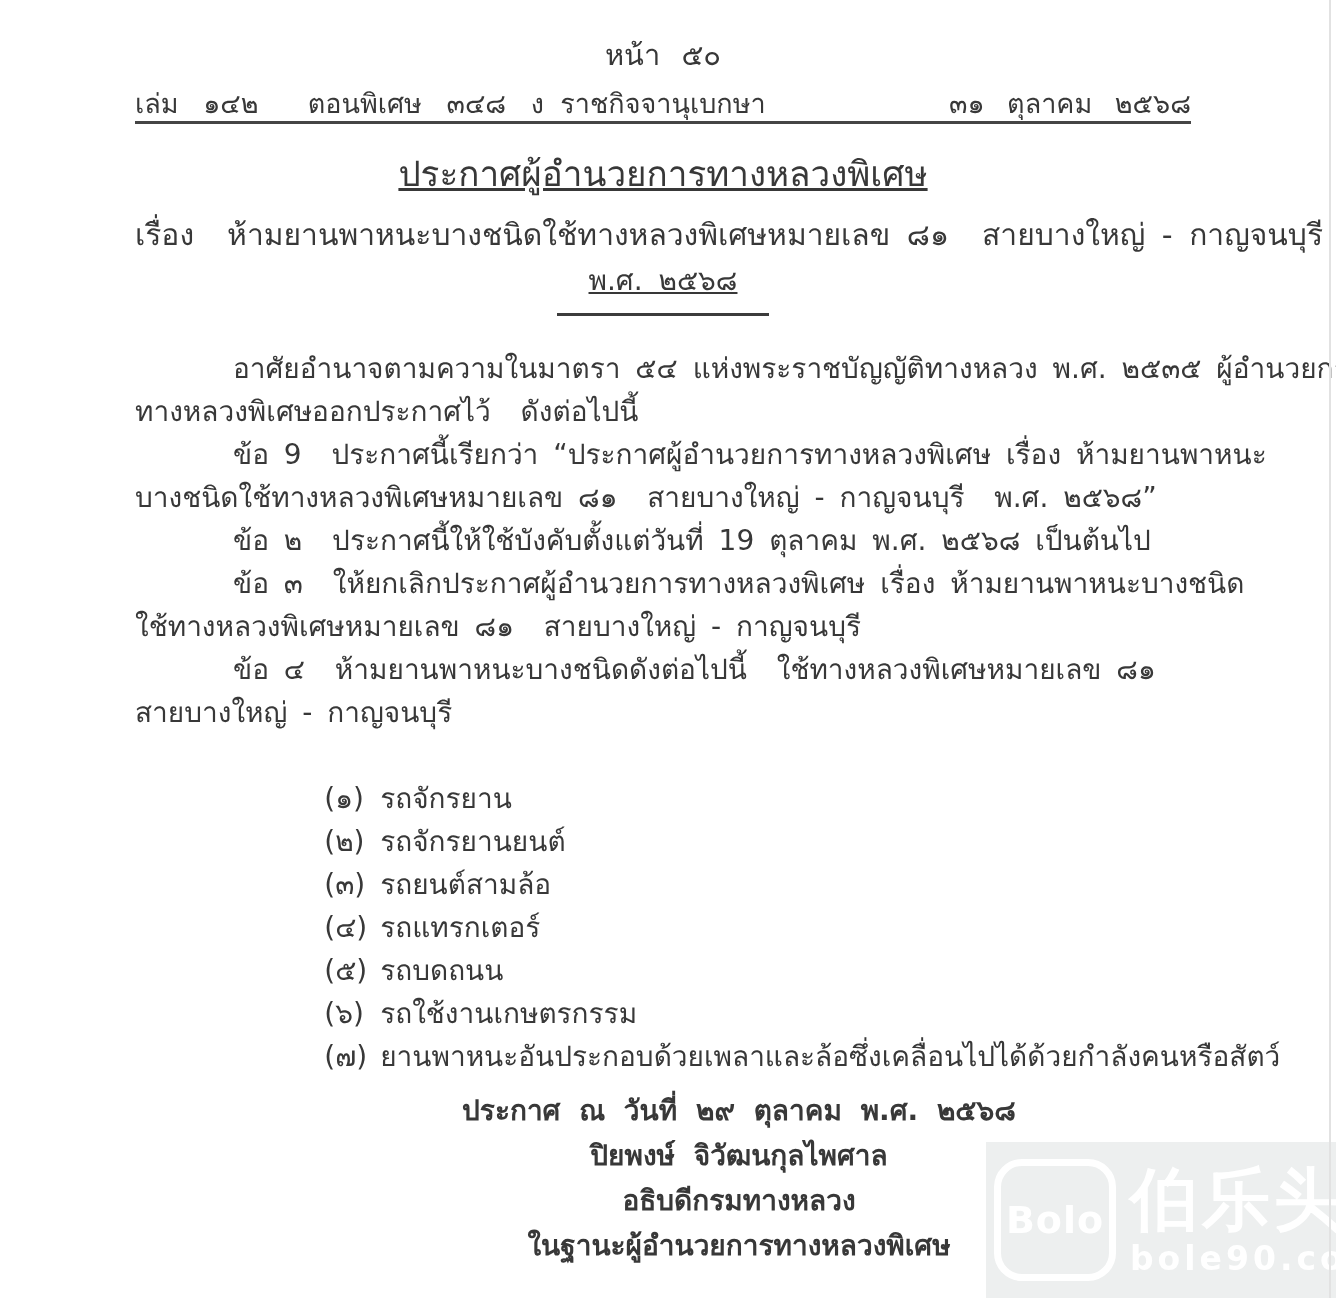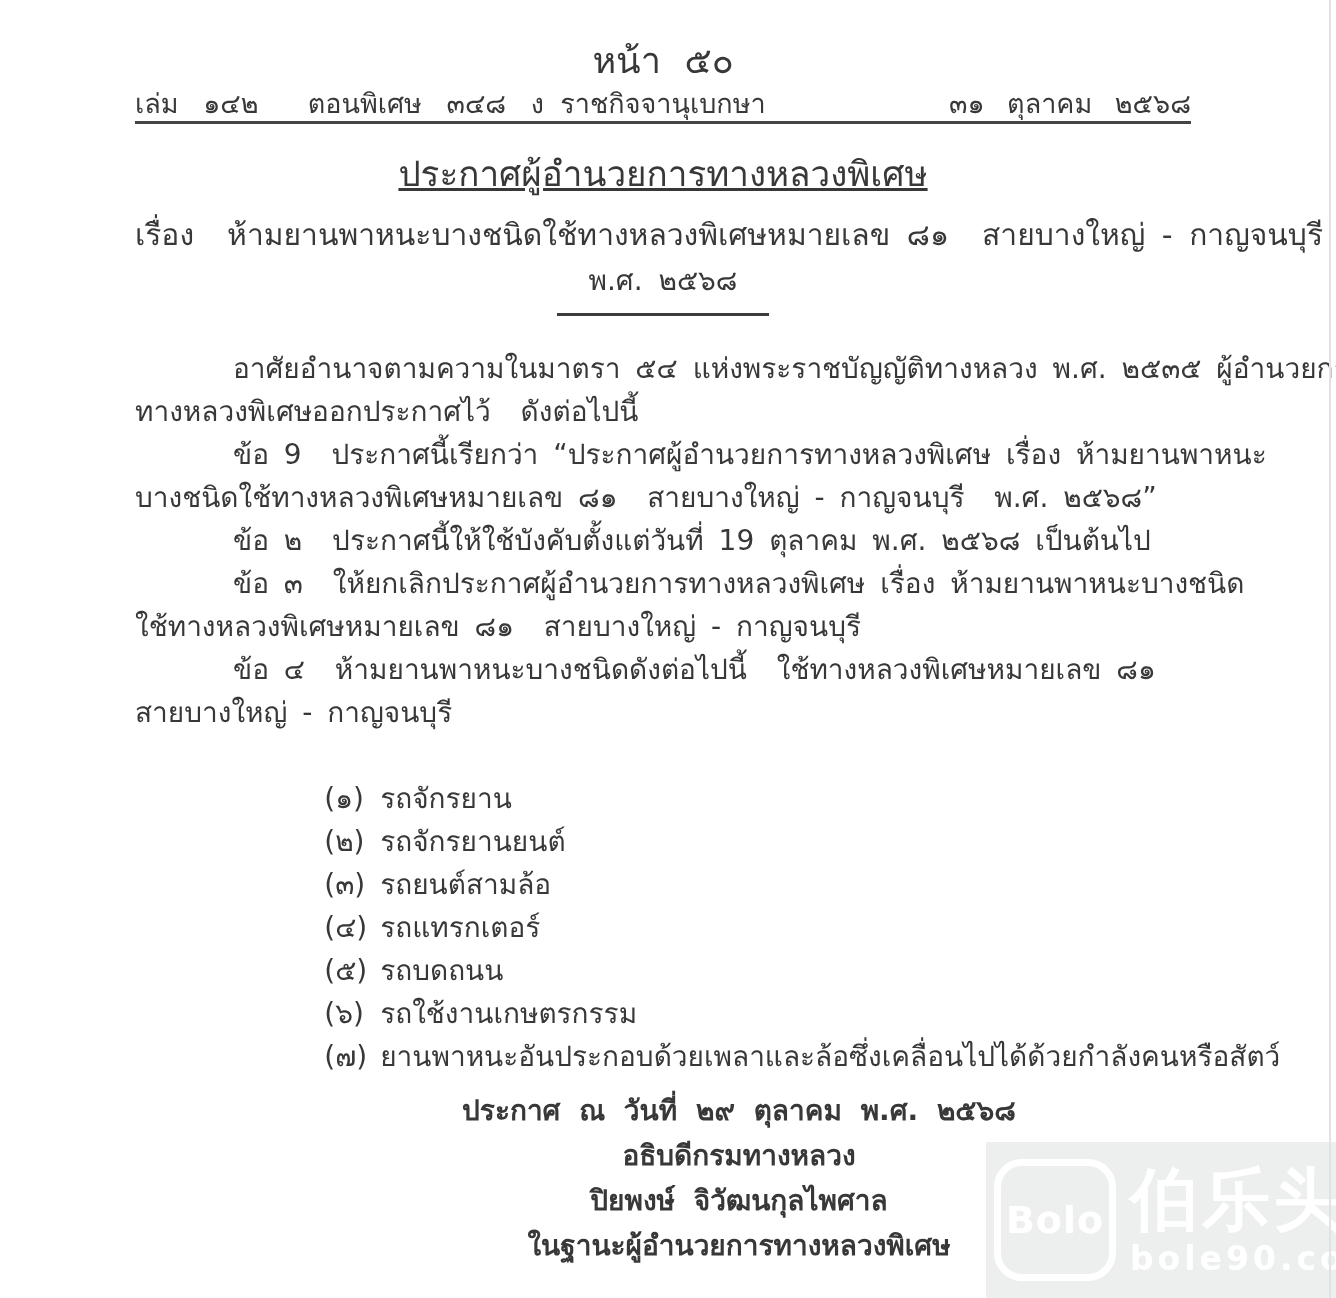--- a/index.html
+++ b/index.html
@@ -6,29 +6,29 @@
   .page{
     position:relative;
     width:1336px;height:1298px;
     background:#ffffff;
     font-family:"DejaVu Sans","Liberation Sans",sans-serif;
     color:#383838;
     overflow:hidden;
   }
   .content{position:absolute;left:135px;top:0;width:1056px;}
   .centered{text-align:center;}
-  .page-no{position:absolute;top:32px;left:0;width:100%;font-size:36px;word-spacing:12px;}
+  .page-no{position:absolute;top:32px;left:0;width:100%;font-size:29px;word-spacing:12px;}
   .masthead{position:absolute;top:82px;left:0;width:100%;font-size:27px;}
   .m-left{position:absolute;left:0;top:0;word-spacing:16px;white-space:pre;}
   .m-center{position:absolute;left:50%;top:0;transform:translateX(-50%);}
   .m-right{position:absolute;right:0;top:0;word-spacing:14px;white-space:pre;}
   .rule{position:absolute;top:121px;left:0;width:100%;border-top:3px solid #454545;}
   .title1{position:absolute;top:146px;left:0;width:100%;font-size:35px;text-decoration:underline;}
   .title2{position:absolute;top:211px;left:0;width:100%;font-size:30px;word-spacing:7px;white-space:pre;}
-  .title3{position:absolute;top:258px;left:0;width:100%;font-size:28px;word-spacing:7px;}
+  .title3{position:absolute;top:258px;left:0;width:100%;font-size:28px;word-spacing:7px;text-decoration:underline;}
   .divider{position:absolute;top:313px;left:50%;transform:translateX(-50%);width:212px;border-top:3px solid #3c3c3c;}
   .body-block{position:absolute;top:347px;left:0;width:100%;font-size:28px;}
   .line{height:43px;line-height:43px;white-space:pre;word-spacing:6px;}
   .ind{padding-left:98px;}
   .item{padding-left:70px;}
   .item-no{display:inline-block;min-width:56px;}
   .signature{position:absolute;top:1088px;left:76px;width:100%;text-align:center;font-size:28px;word-spacing:9px;font-weight:bold;}
   .signature .sig-line{height:45px;line-height:45px;white-space:pre;}
   .watermark{
     position:absolute;right:0;bottom:0;width:350px;height:156px;
@@ -101,22 +101,22 @@
       <div class="line item">
         <span class="item-no">(๖)</span><span>รถใช้งานเกษตรกรรม</span>
       </div>
       <div class="line item">
         <span class="item-no">(๗)</span><span>ยานพาหนะอันประกอบด้วยเพลาและล้อซึ่งเคลื่อนไปได้ด้วยกำลังคนหรือสัตว์</span>
       </div>
     </div>
 
     <div class="signature">
       <div class="sig-line">ประกาศ ณ วันที่ ๒๙ ตุลาคม พ.ศ. ๒๕๖๘</div>
+      <div class="sig-line">ปิยพงษ์ จิวัฒนกุลไพศาล</div>
       <div class="sig-line">อธิบดีกรมทางหลวง</div>
-      <div class="sig-line">ปิยพงษ์ จิวัฒนกุลไพศาล</div>
       <div class="sig-line">ในฐานะผู้อำนวยการทางหลวงพิเศษ</div>
     </div>
 
   </div>
 
   <div class="watermark">
     <div class="wm-logo">
       <span>Bolo</span>
     </div>
     <div class="wm-right">

